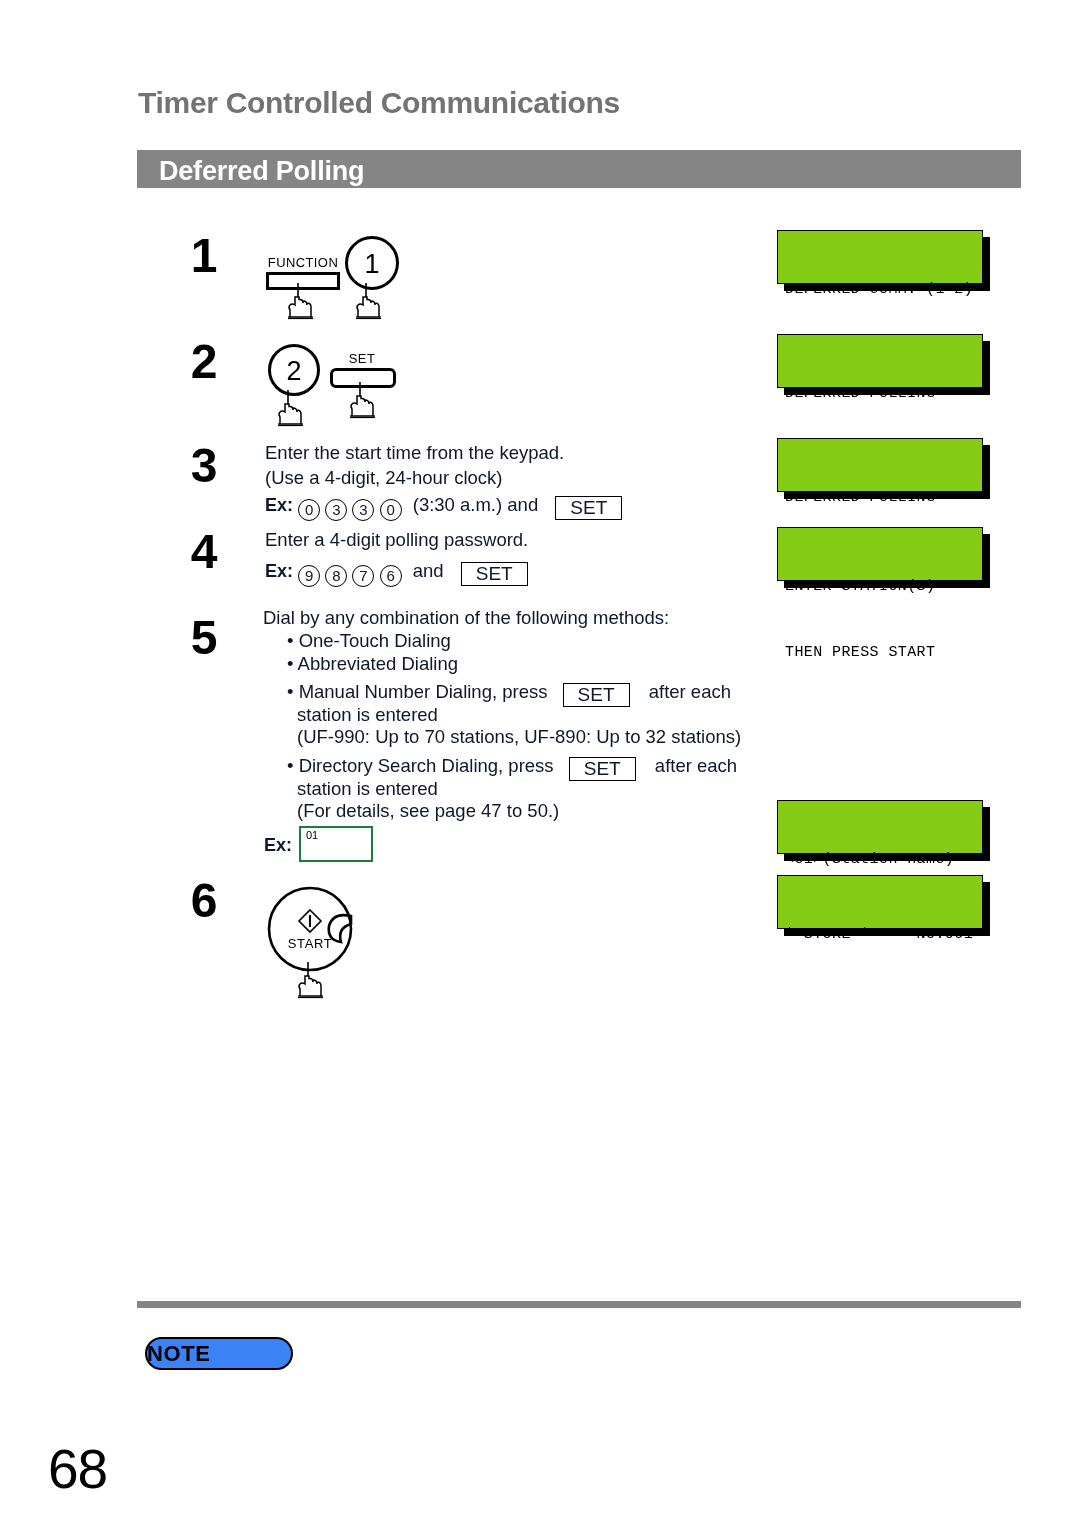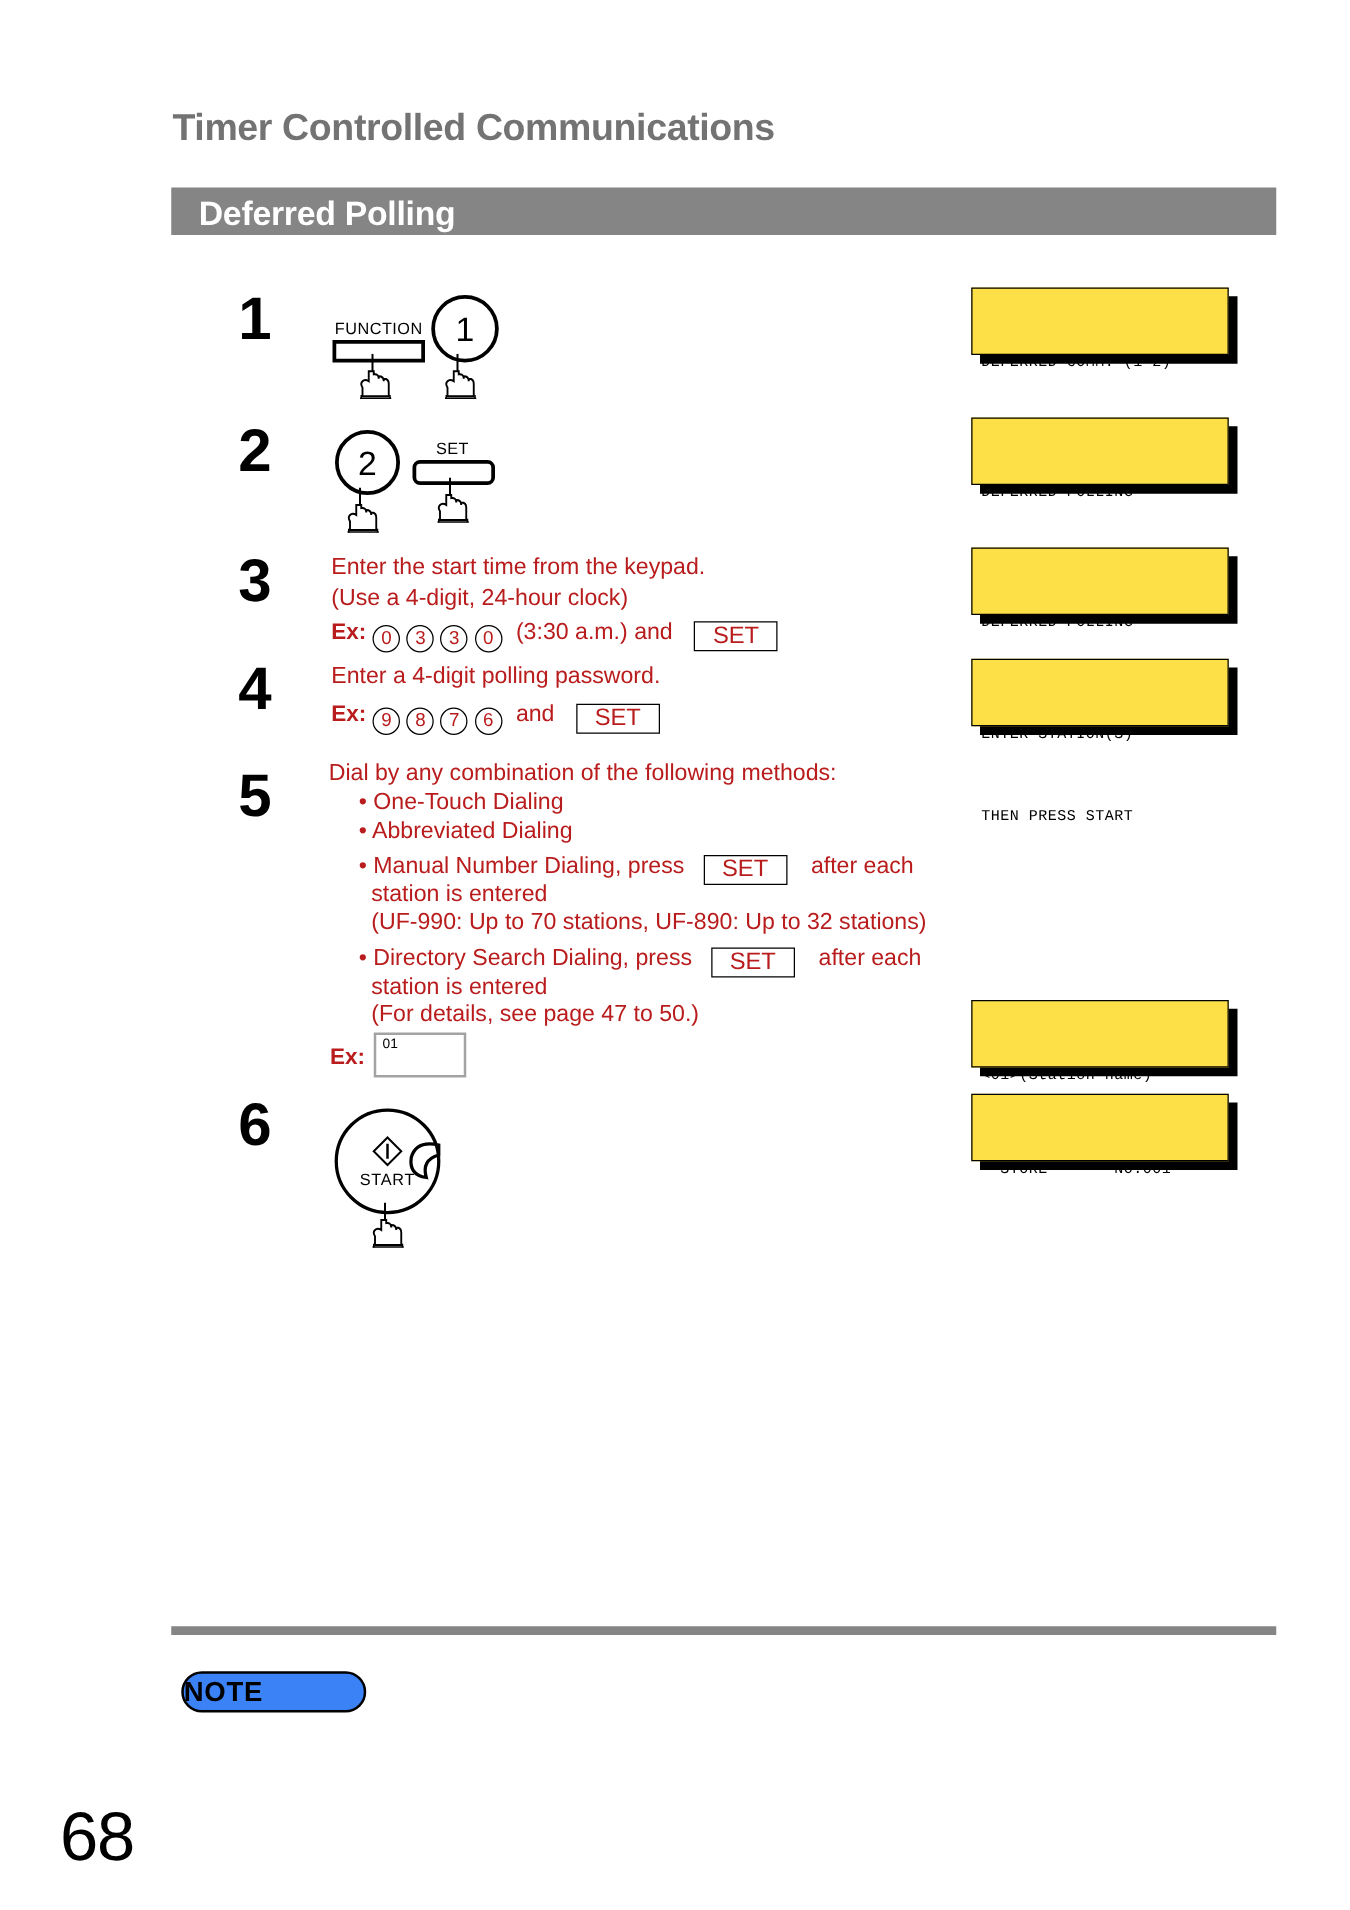--- a/index.html
+++ b/index.html
@@ -101,21 +101,21 @@
     text-align: center;
     font-size: 13px;
     letter-spacing: 0.6px;
   }
 
   
   .bodytext {
     position: absolute;
     font-size: 18.5px;
     line-height: 25px;
-    color: #b91c1c;
+    color: #0f172a;
     white-space: nowrap;
   }
   .exlabel { font-weight: bold; font-size: 18px; }
 
   .digitkey {
     display: inline-block;
     width: 22px;
     height: 22px;
     line-height: 20px;
     border: 1.6px solid #000;
@@ -142,43 +142,43 @@
     line-height: 18px;
     vertical-align: -3px;
     background: #fff;
     font-style: normal;
     font-weight: normal;
   }
   .onetouchkey {
     position: absolute;
     width: 74px;
     height: 36px;
-    border: 2px solid #a3a3a3;
+    border: 2px solid #15803d;
     background: #fff;
     box-sizing: border-box;
   }
   .onetouchkey span {
     position: absolute;
     left: 5px;
     top: 1px;
     font-size: 11px;
   }
   .bullet { font-size: 18.5px; }
 
   
   .lcd {
     position: absolute;
     width: 206px;
     height: 54px;
     border: 1.6px solid #000;
-    background: #fde047;
+    background: #84cc16;
     box-sizing: border-box;
     box-shadow: 7px 7px 0 0 #000;
     font-family: "Liberation Mono", "DejaVu Sans Mono", monospace;
-    font-size: 12px;
+    font-size: 15px;
     line-height: 22px;
     padding: 4px 0 0 7px;
     letter-spacing: 0.4px;
     white-space: pre;
   }
 
   
   .footer-rule {
     position: absolute;
     left: 137px;

